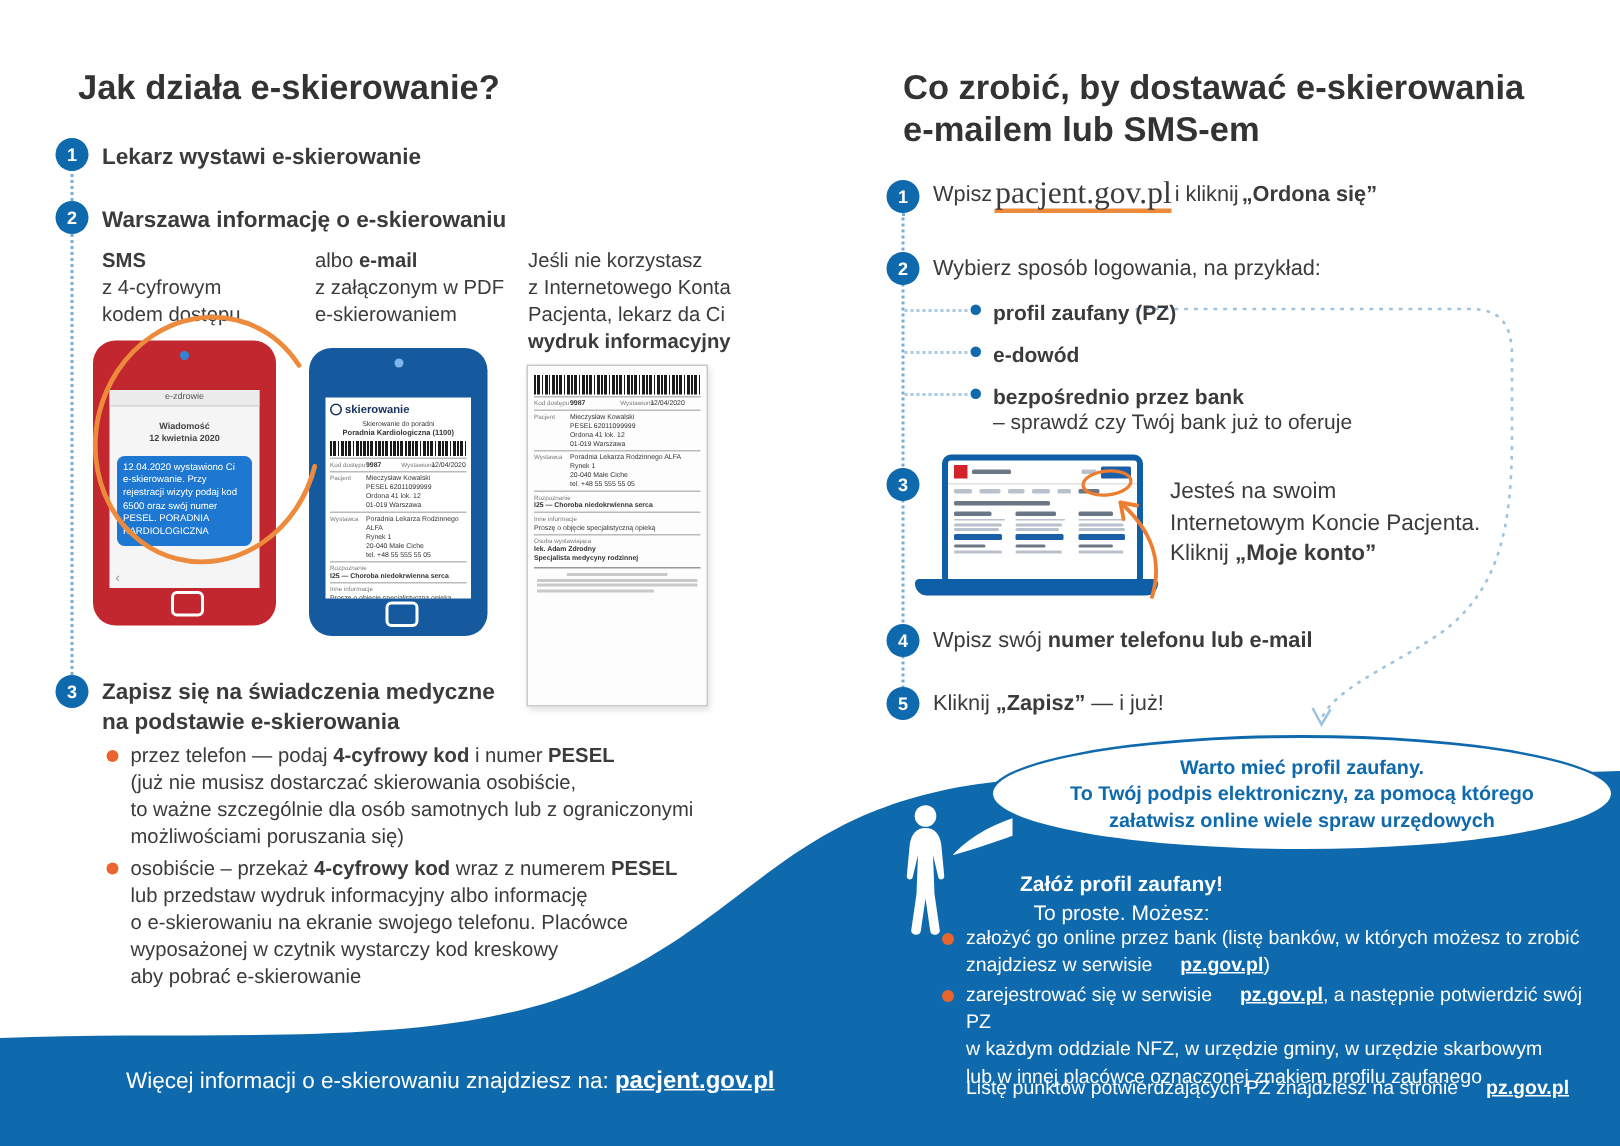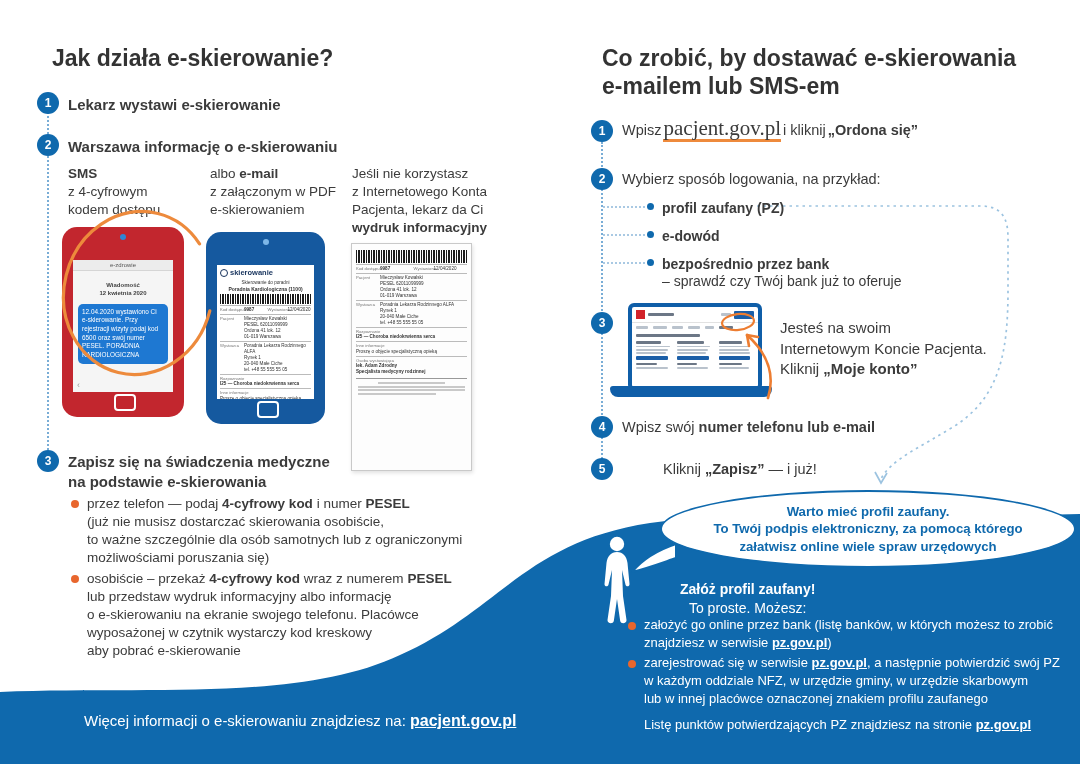--- a/index.html
+++ b/index.html
@@ -56,21 +56,21 @@
   .barred{background:#d2232a;}
   
   .bubble{border:2px solid #0f69ad;border-radius:50%;background:#fff;z-index:4;
           display:flex;align-items:center;justify-content:center;text-align:center;}
   .bubble .txt{font-size:13.2px;font-weight:700;color:#0f69ad;line-height:1.32;white-space:pre-line;}
   
   .wz{color:#ffffff;text-align:center;}
   .wz .hd{font-size:14px;font-weight:700;line-height:1.35;}
   .wz .sb{font-size:14px;line-height:1.35;}
   .wztext{font-size:13px;line-height:1.4;color:#fff;}
-  .wztext .u{font-weight:700;}
+  .wztext .u{font-weight:700;margin-left:15px;}
   .footer{font-size:15px;color:#fff;z-index:4;margin-left:40px;}
   .footer .u{font-weight:700;font-size:16px;}
   svg{display:block;}
 </style>
 </head>
 <body>
 
 <div id="page">
 
   <svg class="abs" style="left:0;top:0;z-index:1;" width="1080" height="764" viewBox="0 0 1080 764">
@@ -329,21 +329,21 @@
   </svg>
 
   <div class="abs pre" style="left:780px;top:318px;z-index:3;font-size:15px;line-height:1.38;"><span>Jesteś na swoim
 Internetowym Koncie Pacjenta.
 Kliknij </span><span class="b">„Moje konto”</span></div>
 
   <div class="abs step-circle" style="left:591px;top:416px;">4</div>
   <div class="abs" style="left:622px;top:419px;z-index:3;font-size:14.5px;"><span>Wpisz swój </span><span class="b">numer telefonu lub e-mail</span></div>
 
   <div class="abs step-circle" style="left:591px;top:458px;">5</div>
-  <div class="abs" style="left:622px;top:461px;z-index:3;font-size:14.5px;margin-left:41px;"><span>Kliknij </span><span class="b">„Zapisz”</span><span> — i już!</span></div>
+  <div class="abs" style="left:622px;top:461px;z-index:3;font-size:14.5px;"><span>Kliknij </span><span class="b">„Zapisz”</span><span> — i już!</span></div>
 
   <div class="abs bubble" style="left:660px;top:490px;width:412px;height:74px;">
     <div class="txt">Warto mieć profil zaufany.
 To Twój podpis elektroniczny, za pomocą którego
 załatwisz online wiele spraw urzędowych</div>
   </div>
   <svg class="abs" style="left:630px;top:540px;z-index:5;" width="48" height="36" viewBox="0 0 48 36">
     <path d="M46,4 C28,10 12,20 2,32 C18,28 34,22 46,18 Z" fill="#ffffff" stroke="#0f69ad" stroke-width="2" stroke-linejoin="round"></path>
   </svg>
 

